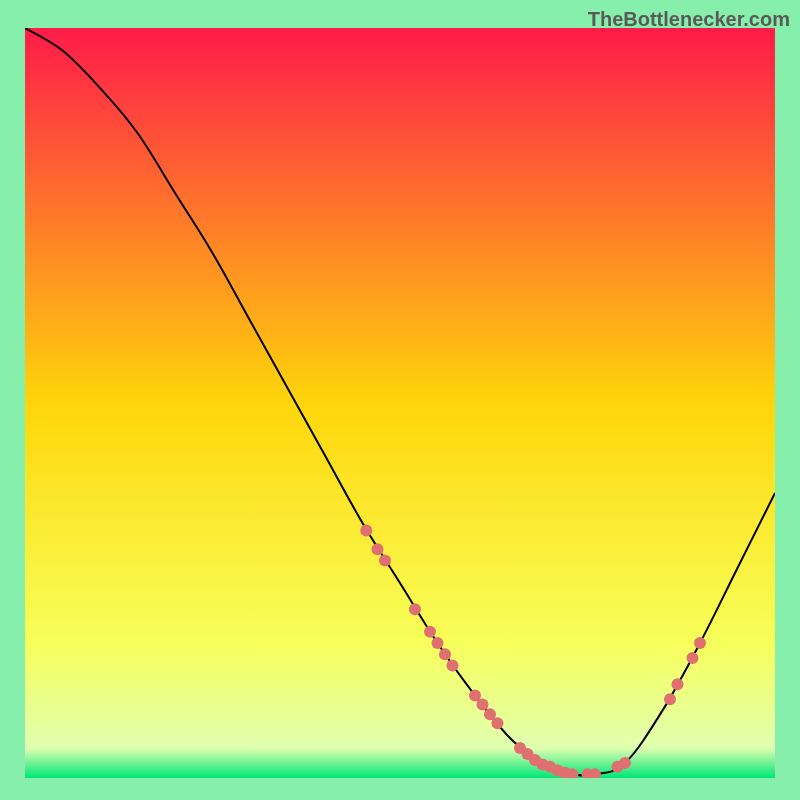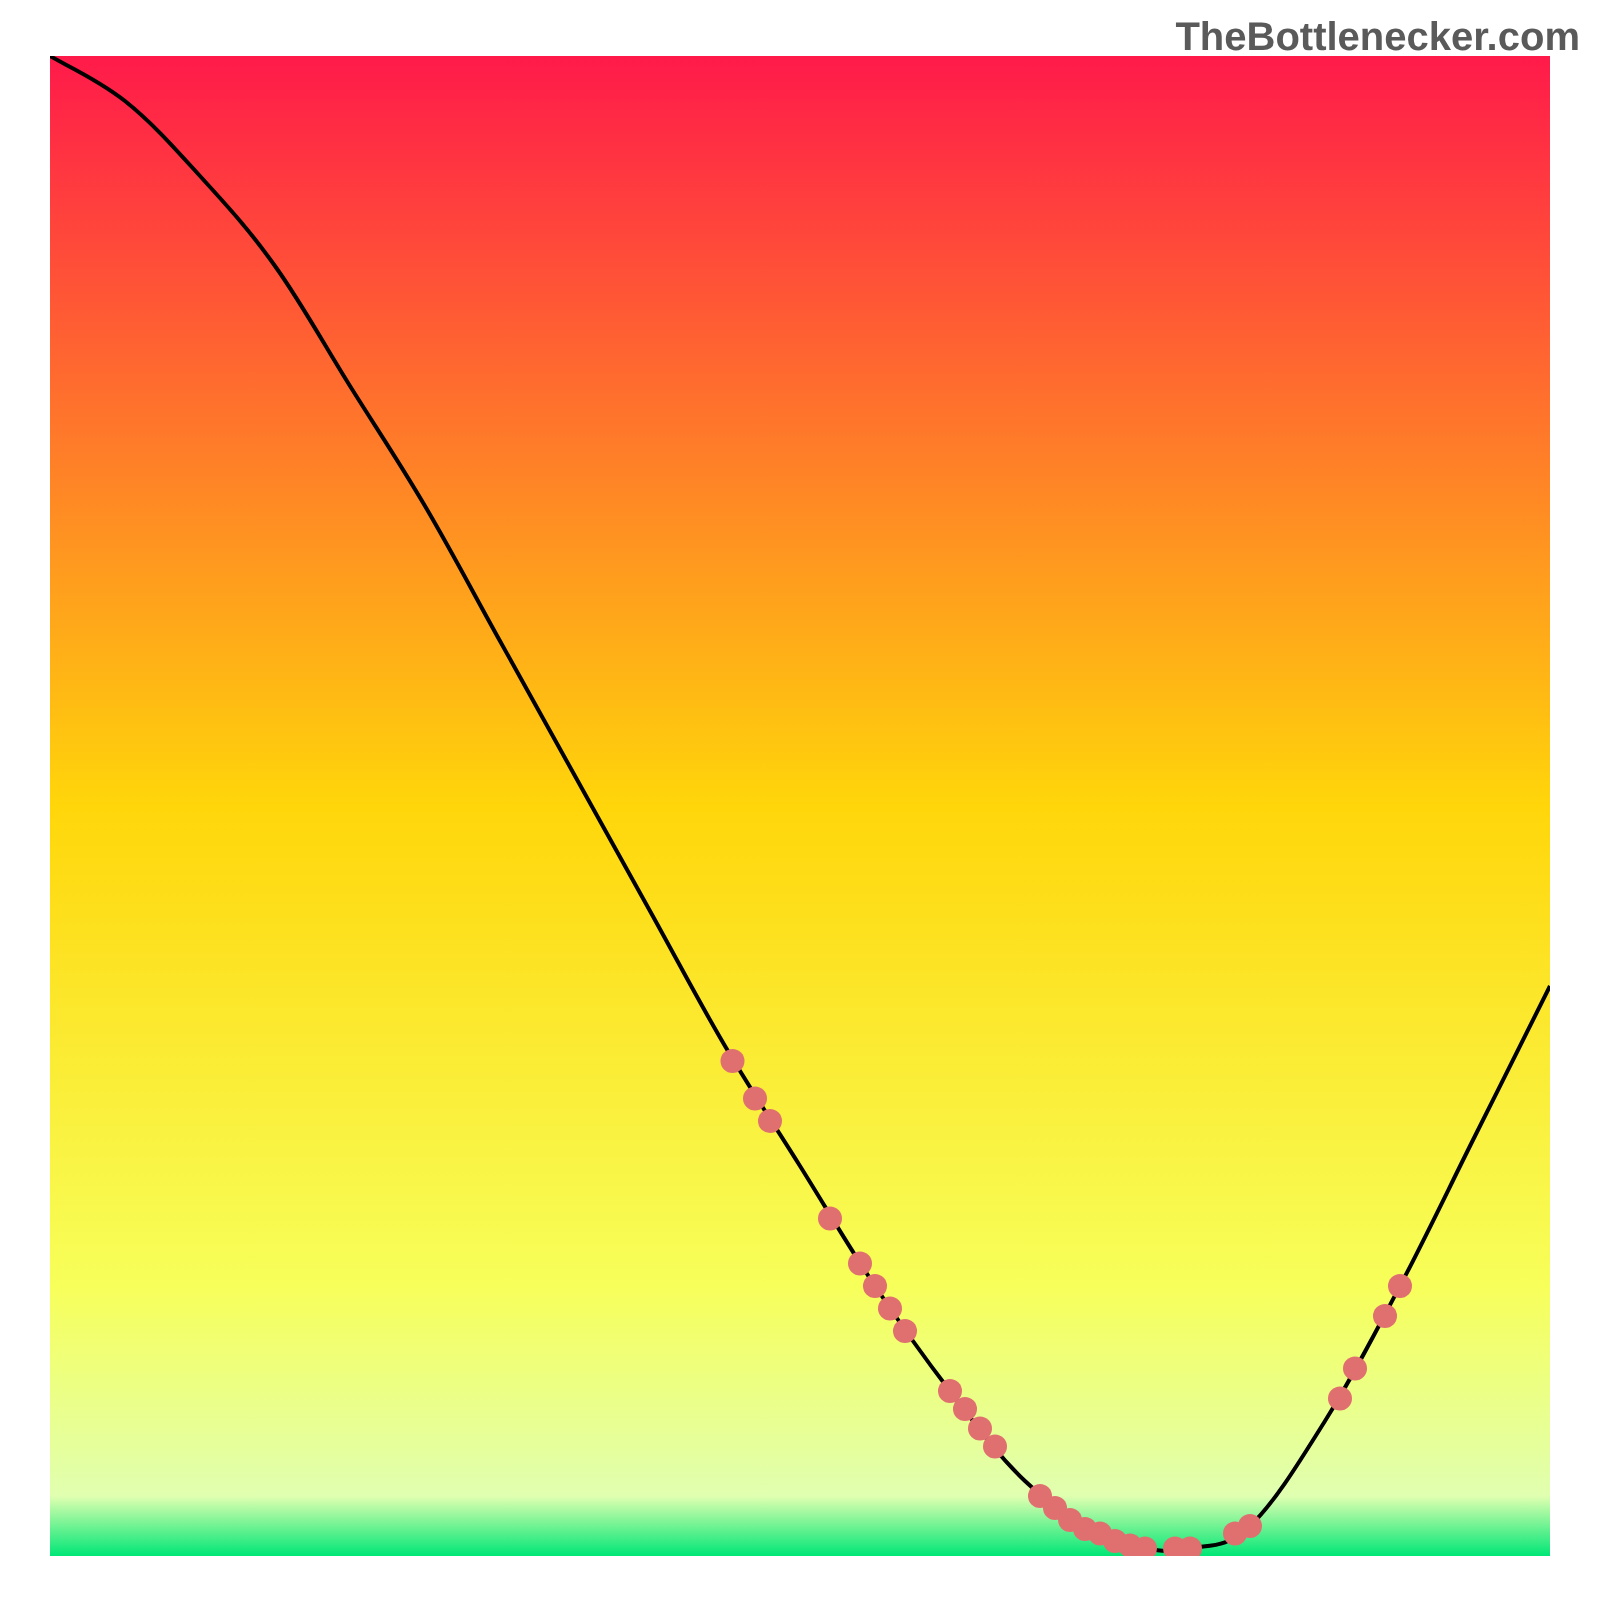--- a/index.html
+++ b/index.html
@@ -7,21 +7,21 @@
   padding: 0;
   background: #000;
   width: 800px;
   height: 800px;
   overflow: hidden;
   font-family: Arial, sans-serif;
 }
 .container {
   width: 800px;
   height: 800px;
-  background: #ffffff;
+  background: #86efac;
   position: relative;
 }
 .watermark {
   position: absolute;
   top: 8px;
   right: 10px;
   color: #5a5a5a;
   font-size: 20px;
   font-weight: bold;
   z-index: 10;

